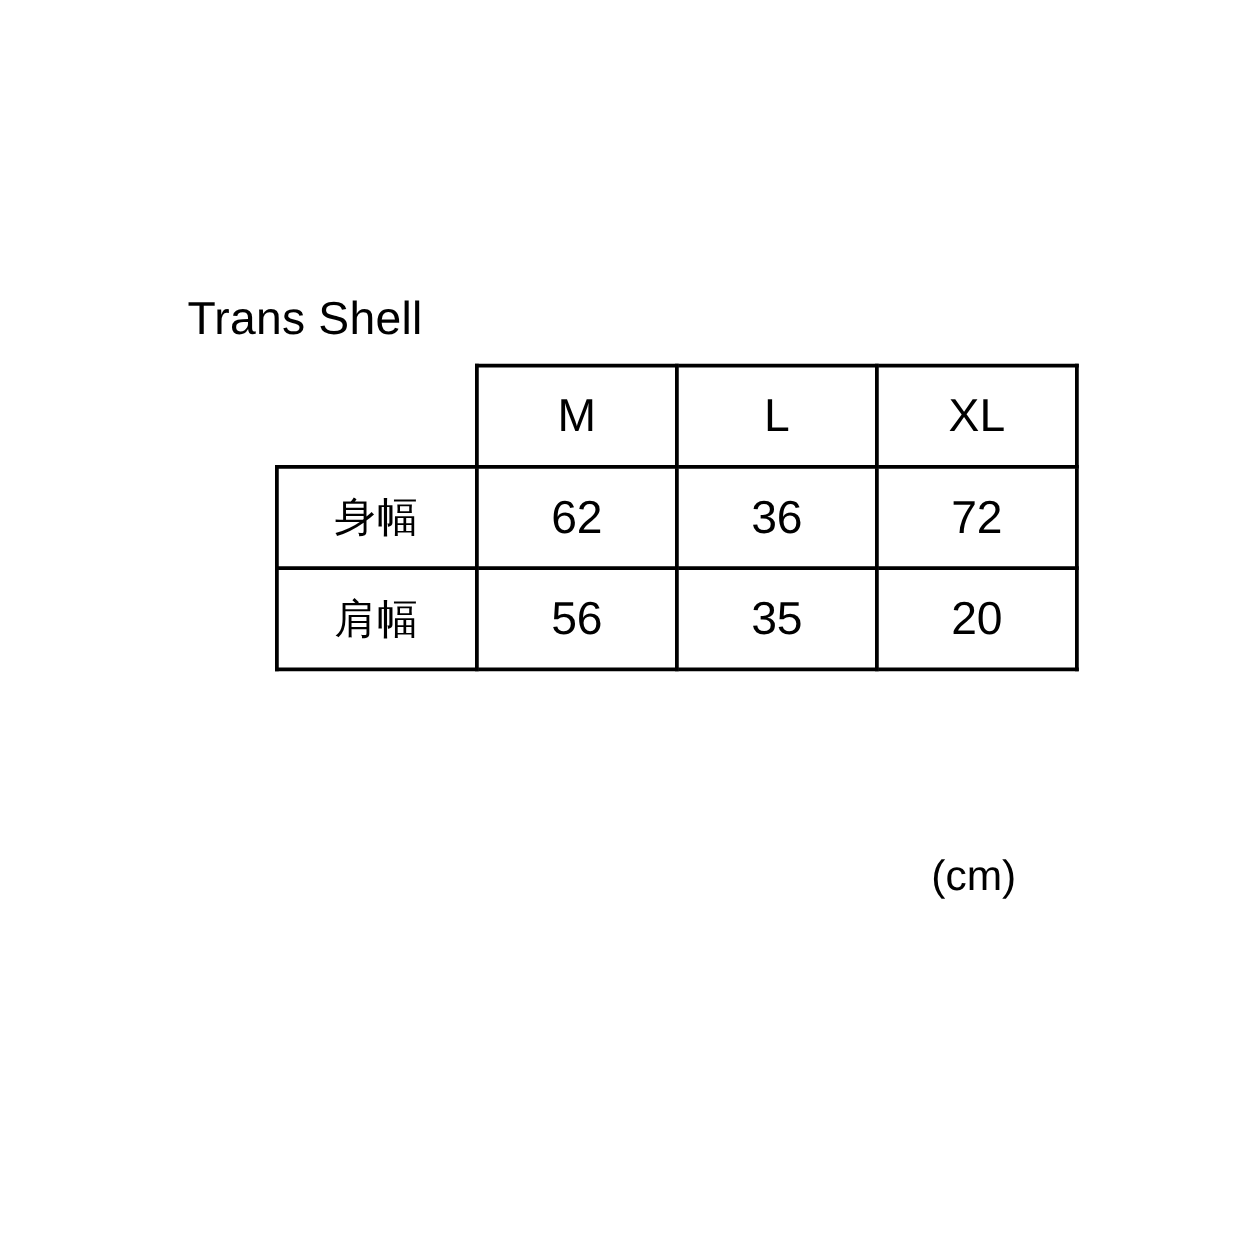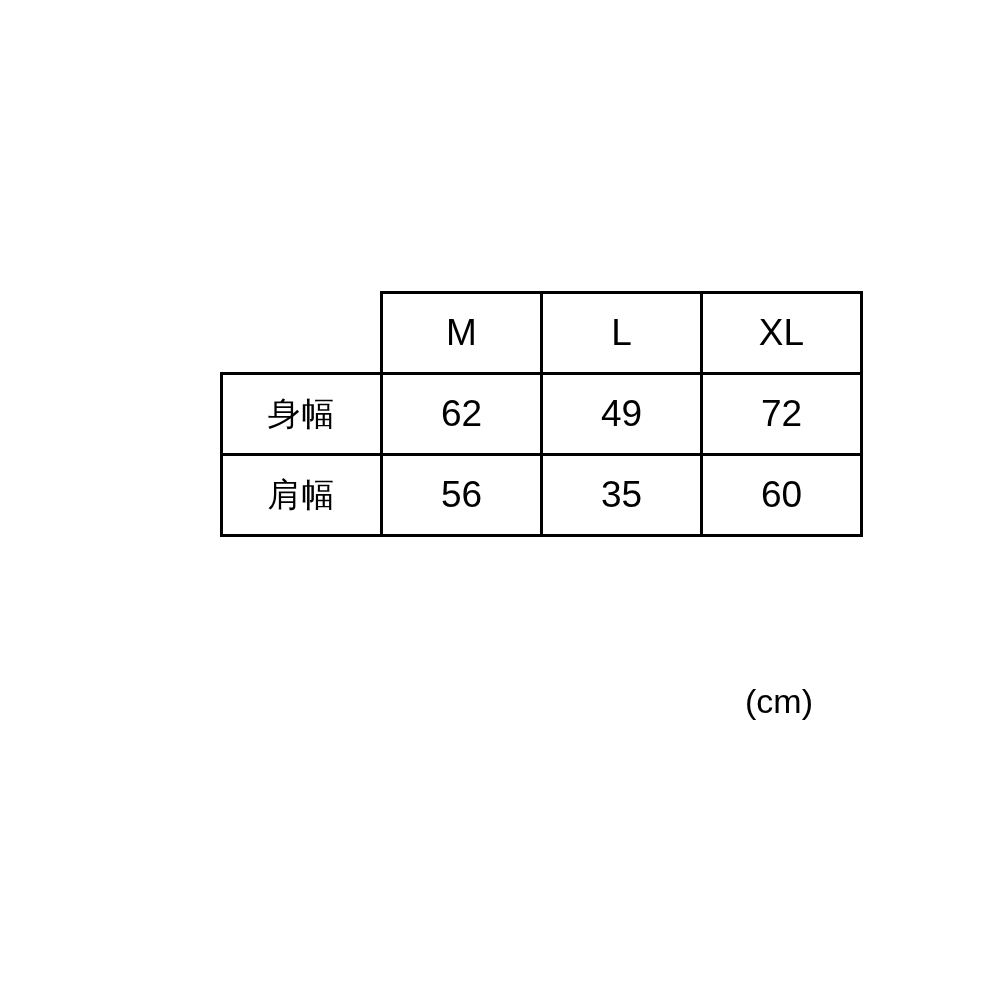--- a/index.html
+++ b/index.html
@@ -68,43 +68,44 @@
     font-size: 34px;
     line-height: 40px;
     white-space: nowrap;
   }
 </style>
 </head>
 <body>
 
 <div class="sheet">
 
+  <div class="title">Trans Shell</div>
 
   <table class="size-table">
     <tbody>
       <tr class="hdr-row">
         <td class="corner col-label"></td>
         <td class="hdr-cell col-size">M</td>
         <td class="hdr-cell col-size">L</td>
         <td class="hdr-cell col-size">XL</td>
       </tr>
 
 
       <tr>
         <td class="row-label col-label">身幅</td>
         <td class="val-cell col-size">62</td>
-        <td class="val-cell col-size">49</td>
+        <td class="val-cell col-size">36</td>
         <td class="val-cell col-size">72</td>
       </tr>
 
 
       <tr>
         <td class="row-label col-label">肩幅</td>
         <td class="val-cell col-size">56</td>
         <td class="val-cell col-size">35</td>
-        <td class="val-cell col-size">60</td>
+        <td class="val-cell col-size">20</td>
       </tr>
     </tbody>
   </table>
 
   <div class="unit">(cm)</div>
 
 </div>
 
 </body></html>

